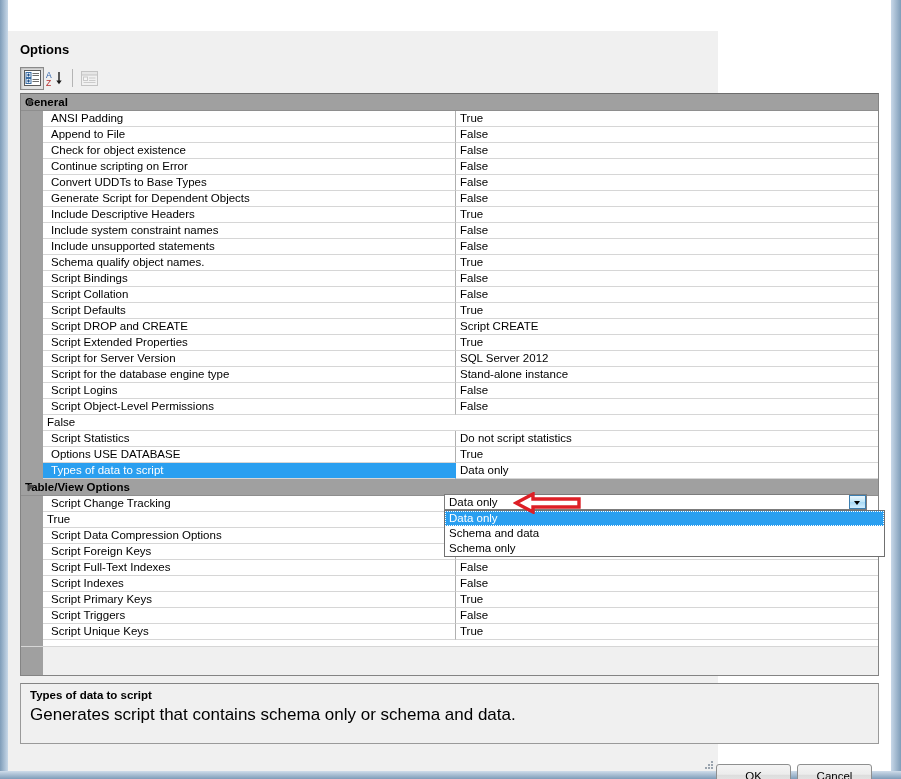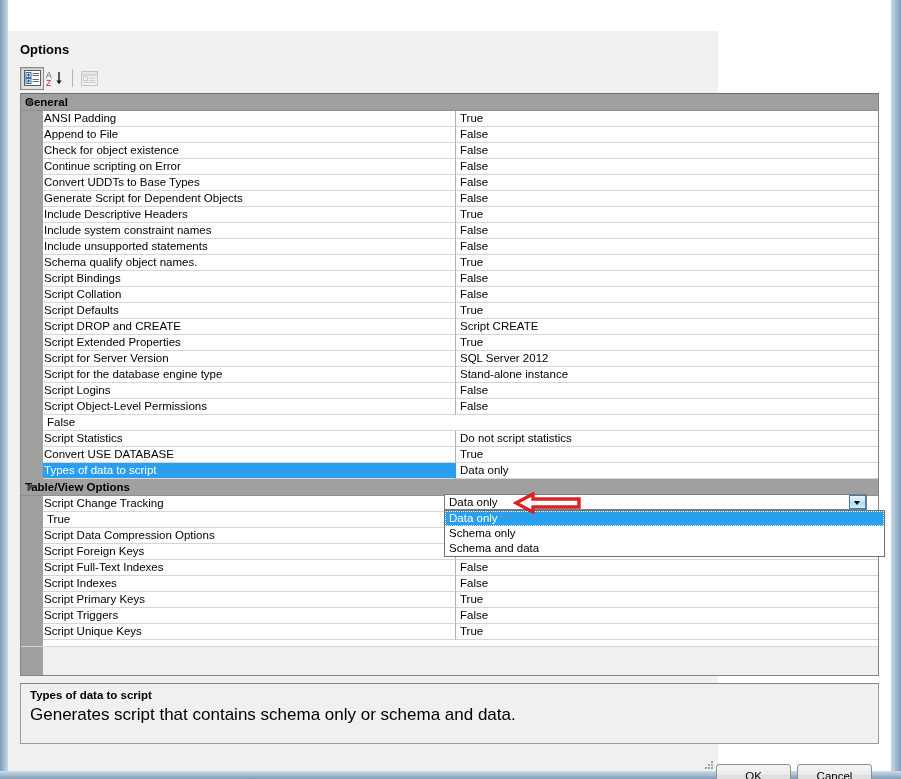--- a/index.html
+++ b/index.html
@@ -130,21 +130,21 @@
     box-sizing: border-box;
   }
   .row .gut {
     width: 22px; flex: 0 0 22px;
     background: #a0a0a0;
     position: relative;
   }
   .row .namecell {
     flex: 0 0 413px;
     box-sizing: border-box;
-    padding-left: 1px;
+    padding-left: 8px;
     border-bottom: 1px solid #d6d6d6;
     border-right: 1px solid #b0b0b0;
     line-height: 15px;
     white-space: nowrap;
     overflow: hidden;
   }
   .row .valcell {
     flex: 1 1 auto;
     box-sizing: border-box;
     padding-left: 4px;
@@ -452,21 +452,21 @@
             <div class="gut"></div>
             <div class="valcell">False</div>
           </div>
           <div class="row">
             <div class="gut"></div>
             <div class="namecell">Script Statistics</div>
             <div class="valcell">Do not script statistics</div>
           </div>
           <div class="row">
             <div class="gut"></div>
-            <div class="namecell">Convert USE DATABASE</div>
+            <div class="namecell">Options USE DATABASE</div>
             <div class="valcell">True</div>
           </div>
           <div class="row selected">
             <div class="gut"></div>
             <div class="namecell">Types of data to script</div>
             <div class="valcell">Data only</div>
           </div>
           <div class="row cat">
             <span style="position: absolute; left: 6px; top: 4px; width: 9px; height: 9px;"><svg width="9" height="9" viewBox="0 0 9 9">
                 <path d="M1 7.5 L7.5 7.5 L7.5 1 Z" fill="#4a4a4a" transform="rotate(180 4.25 4.25)"></path>
@@ -525,22 +525,22 @@
 
     <div id="combo-editor">
       <span id="combo-value">Data only</span>
       <div id="combo-arrow-btn">
         <span class="tri"></span>
       </div>
     </div>
 
     <div id="dropdown">
         <div class="dd-item sel">Data only</div>
+        <div class="dd-item">Schema and data</div>
         <div class="dd-item">Schema only</div>
-        <div class="dd-item">Schema and data</div>
       </div>
 
     <div id="annot-arrow">
       <svg width="70" height="22" viewBox="0 0 70 22">
         <path d="M3 11 L20 2 L20 7 L66 7 L66 15 L20 15 L20 20 Z" fill="#ffffff" stroke="#dd1f26" stroke-width="3.4" stroke-linejoin="miter"></path>
       </svg>
     </div>
 
     <div id="desc-pane">
       <div id="desc-title">Types of data to script</div>

